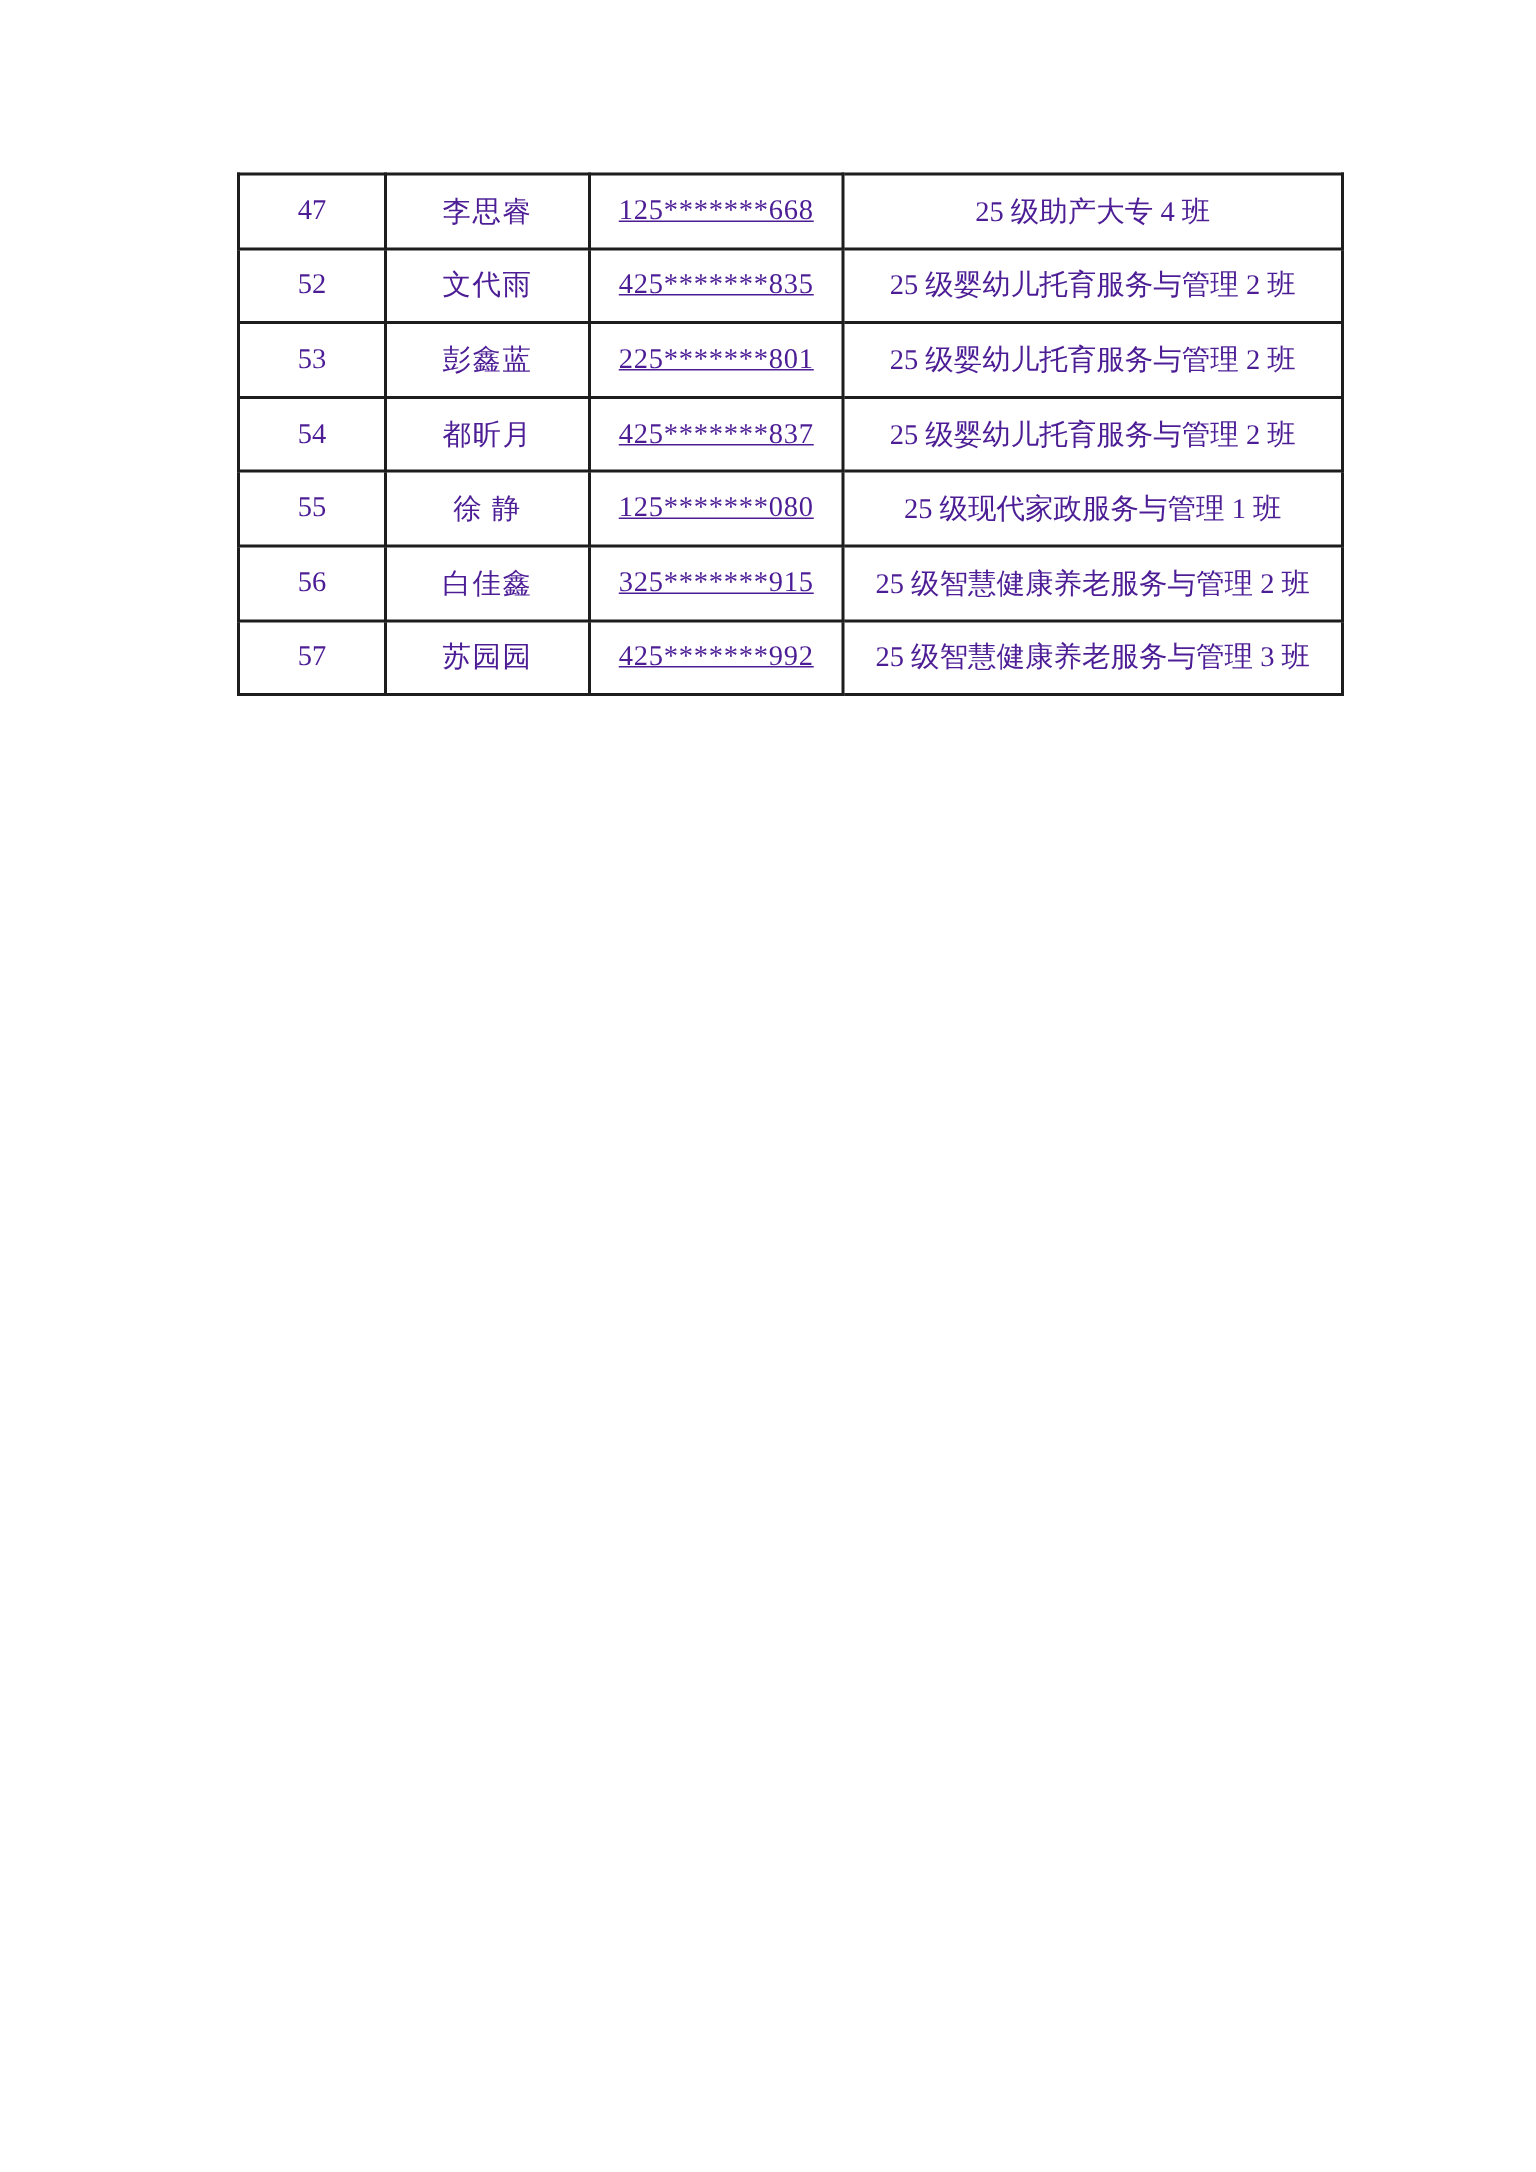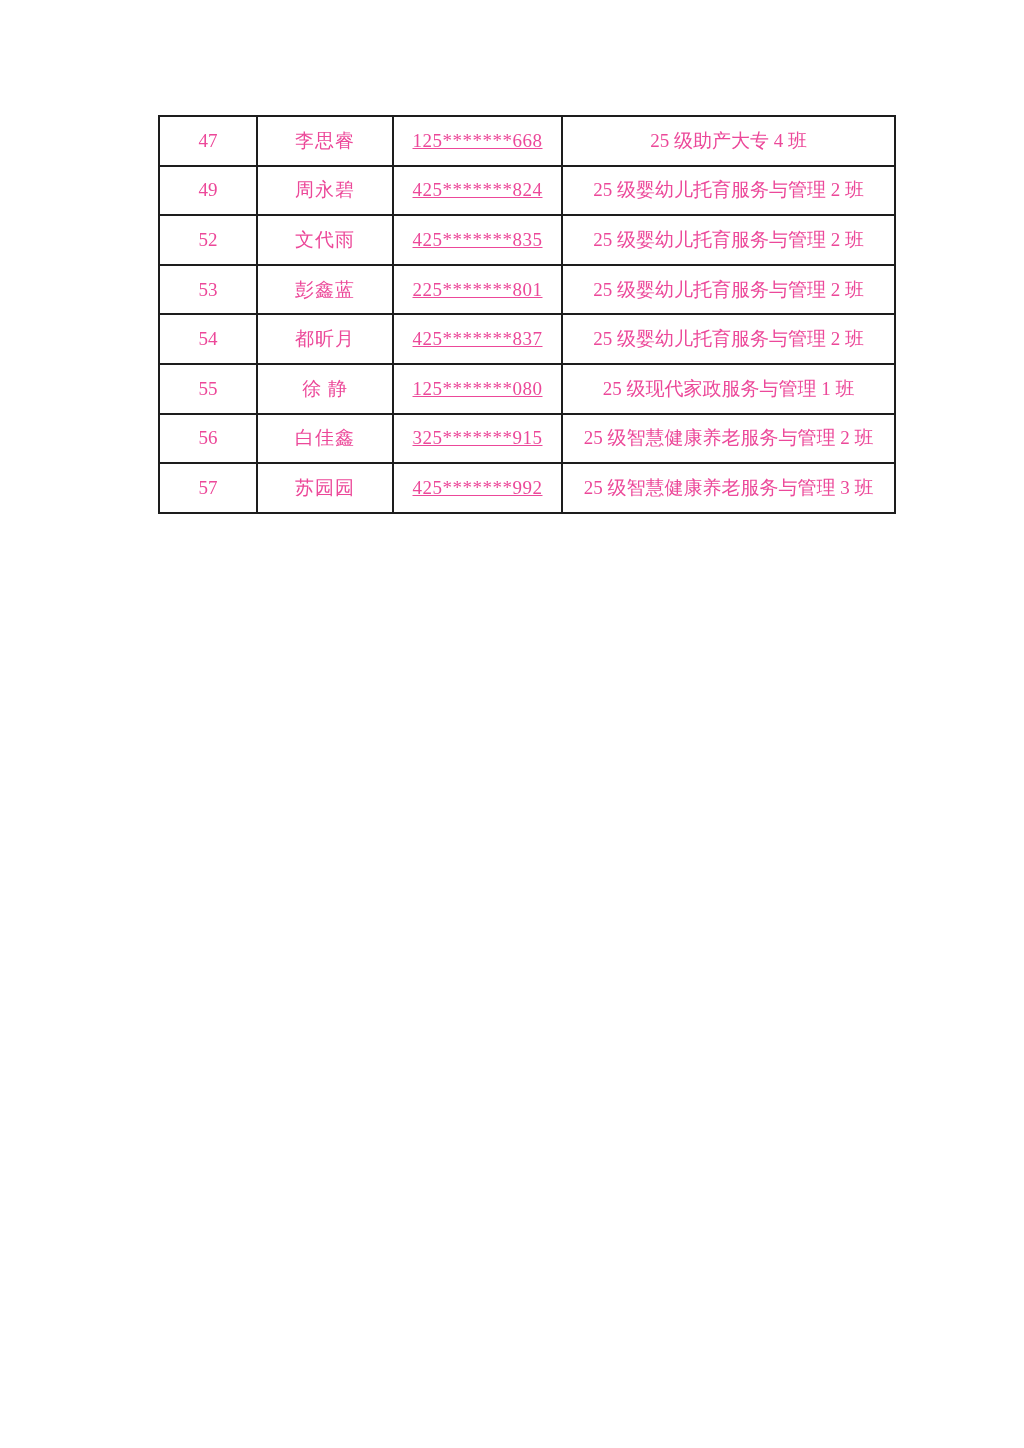--- a/index.html
+++ b/index.html
@@ -28,46 +28,40 @@
     table-layout: fixed;
     width: 712px;
   }
   table.doc-table td {
     border: 2px solid #1d1d1d;
     height: 47.6px;
     padding: 0 2px;
     text-align: center;
     vertical-align: middle;
     font-size: 19px;
-    color: #ec4899;
+    color: #4c1d95;
     white-space: nowrap;
     overflow: hidden;
   }
   td.col-no    { width: 92px;  }
   td.col-name  { width: 130px; letter-spacing: 1px; }
   td.col-id    { width: 163px; letter-spacing: 0.5px; text-decoration: underline; }
   td.col-class { width: 327px; }
 </style>
 </head>
 <body>
 
 <div class="page">
   <table class="doc-table">
     <tbody>
       <tr>
         <td class="col-no">47</td>
         <td class="col-name">李思睿</td>
         <td class="col-id">125*******668</td>
         <td class="col-class">25 级助产大专 4 班</td>
-      </tr>
-      <tr>
-        <td class="col-no">49</td>
-        <td class="col-name">周永碧</td>
-        <td class="col-id">425*******824</td>
-        <td class="col-class">25 级婴幼儿托育服务与管理 2 班</td>
       </tr>
       <tr>
         <td class="col-no">52</td>
         <td class="col-name">文代雨</td>
         <td class="col-id">425*******835</td>
         <td class="col-class">25 级婴幼儿托育服务与管理 2 班</td>
       </tr>
       <tr>
         <td class="col-no">53</td>
         <td class="col-name">彭鑫蓝</td>

